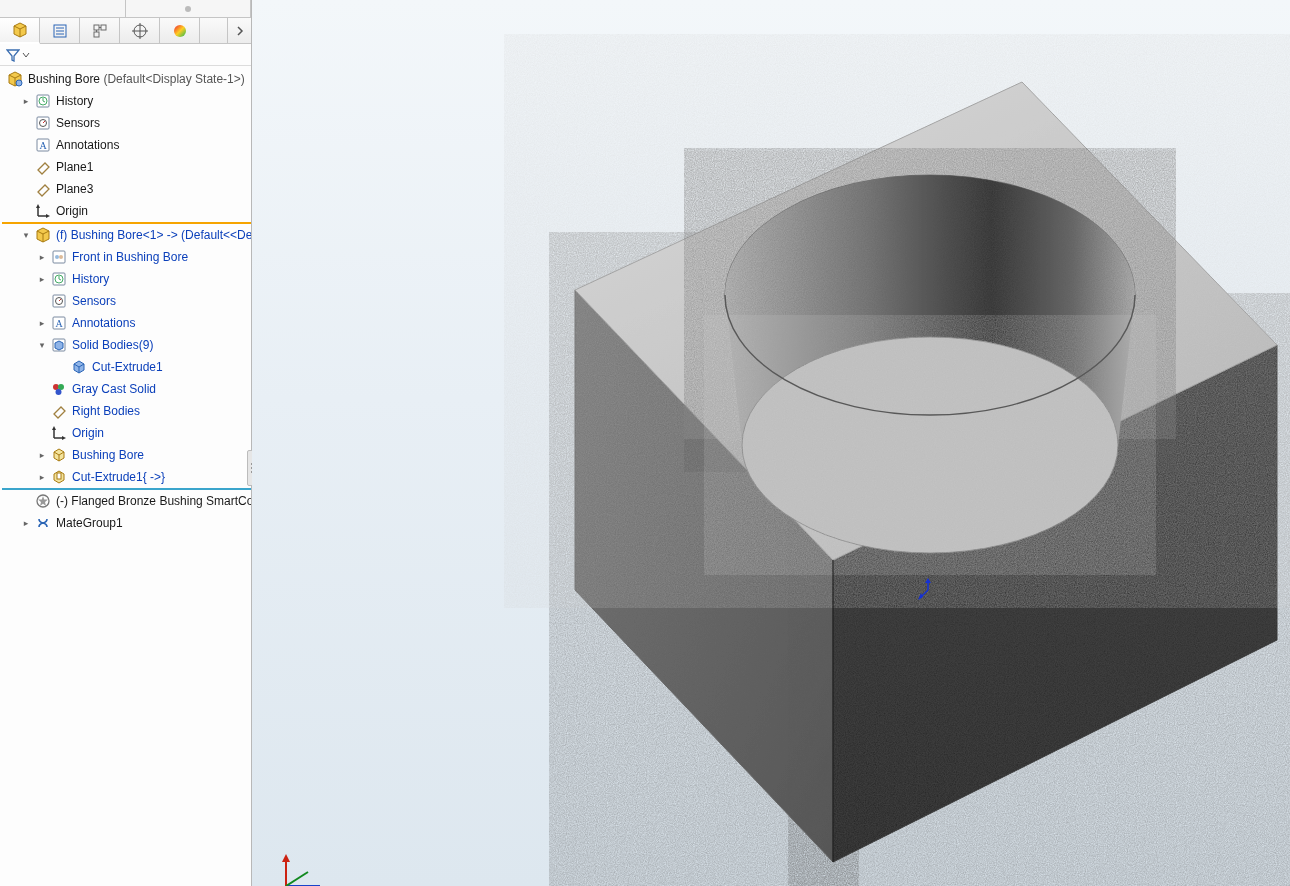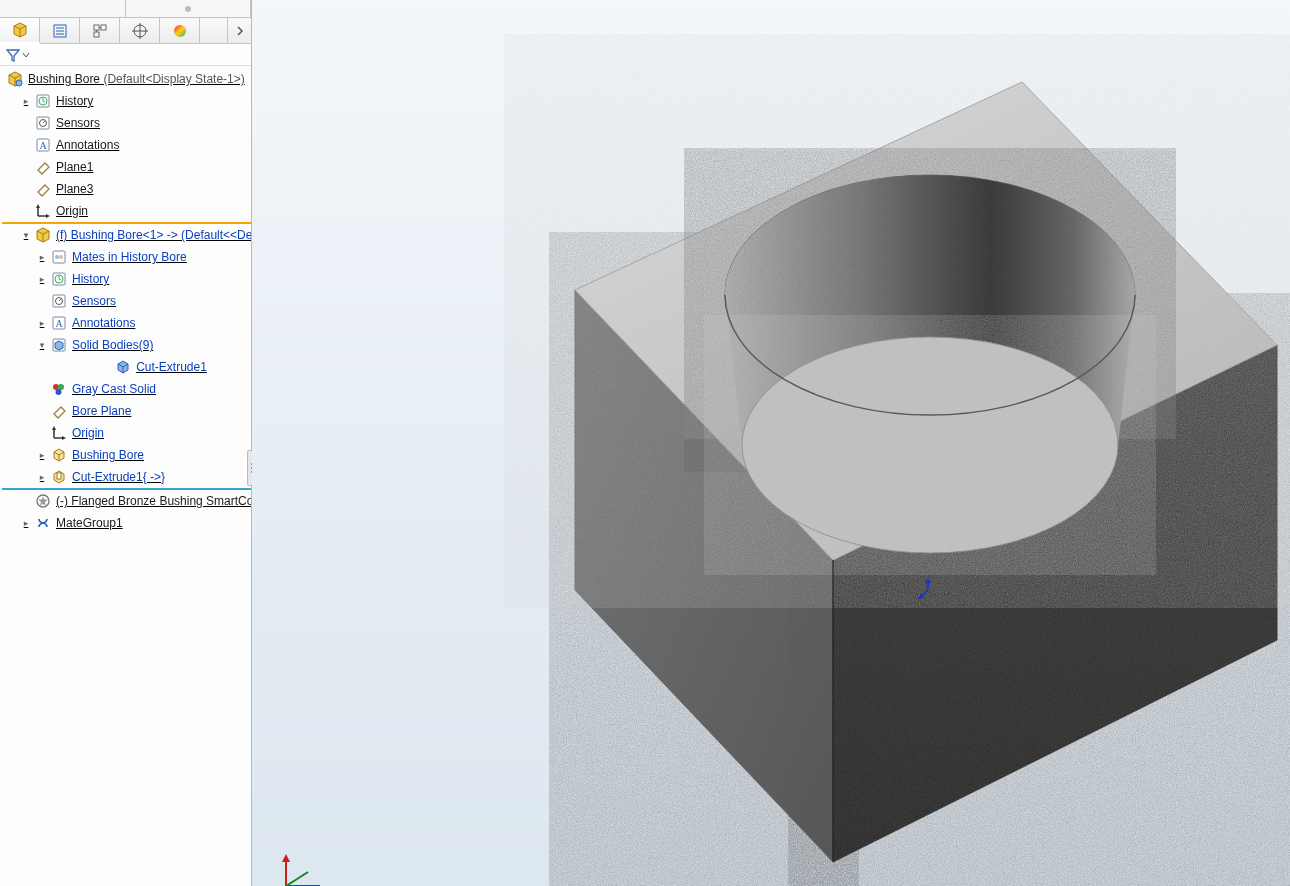--- a/index.html
+++ b/index.html
@@ -50,21 +50,20 @@
   .filter-row {
     height: 22px;
     border-bottom: 1px solid #dcdcdc;
     display:flex; align-items:center;
     padding: 0 6px;
     gap:2px;
   }
   .tree {
     padding: 2px 0 2px 2px;
     overflow: hidden;
-    text-decoration: underline;
   }
   .tree-row {
     display:flex; align-items:center;
     height: 22px;
     white-space: nowrap;
     overflow: hidden;
     cursor: default;
     color:#191919;
   }
   .tree-row.blue { color: #0a3fba; }
@@ -75,21 +74,21 @@
     margin-right:2px;
   }
   .tree-row .icon {
     width: 18px; height:18px;
     display:flex; align-items:center; justify-content:center;
     margin-right: 4px; flex-shrink:0;
   }
   .indent0 { padding-left: 4px; }
   .indent1 { padding-left: 18px; }
   .indent2 { padding-left: 34px; }
-  .indent3 { padding-left: 54px; justify-content: center; }
+  .indent3 { padding-left: 54px; }
   .orange-bar {
     height: 2px;
     background: #f6a400;
     margin: 0;
   }
   .teal-bar {
     height: 2px;
     background: #3aa5cc;
     margin: 0;
   }
@@ -290,21 +289,21 @@
     <div id="comp-items">
         <div class="tree-row indent2 blue">
       <span class="exp">▸</span>
       <span class="icon">
             <svg width="16" height="16" viewBox="0 0 16 16">
               <rect x="2" y="2" width="12" height="12" rx="1" fill="#fff" stroke="#7a8aa0"></rect>
               <circle cx="6" cy="8" r="2" fill="#9bd"></circle>
               <circle cx="10" cy="8" r="2" fill="#db9"></circle>
             </svg>
           </span>
-      <span>Mates in History Bore</span>
+      <span>Front in Bushing Bore</span>
     </div>
         <div class="tree-row indent2 blue">
       <span class="exp">▸</span>
       <span class="icon">
             <svg width="16" height="16" viewBox="0 0 16 16">
               <rect x="2" y="2" width="12" height="12" rx="1" fill="#fff" stroke="#7a8aa0"></rect>
               <circle cx="8" cy="8" r="4" fill="none" stroke="#4a6"></circle>
               <polyline points="8,5 8,8 10,9" fill="none" stroke="#4a6"></polyline>
             </svg>
           </span>
@@ -363,21 +362,21 @@
           </span>
       <span>Gray Cast Solid</span>
     </div>
         <div class="tree-row indent2 blue">
       <span class="exp"></span>
       <span class="icon">
             <svg width="16" height="16" viewBox="0 0 16 16">
               <polygon points="3,11 10,4 14,8 7,15" fill="none" stroke="#a08040" stroke-width="1.3"></polygon>
             </svg>
           </span>
-      <span>Bore Plane</span>
+      <span>Right Bodies</span>
     </div>
         <div class="tree-row indent2 blue">
       <span class="exp"></span>
       <span class="icon">
             <svg width="16" height="16" viewBox="0 0 16 16">
               <line x1="3" y1="13" x2="3" y2="3" stroke="#333" stroke-width="1.5"></line>
               <line x1="3" y1="13" x2="13" y2="13" stroke="#333" stroke-width="1.5"></line>
               <polygon points="3,1 1,5 5,5" fill="#333"></polygon>
               <polygon points="15,13 11,11 11,15" fill="#333"></polygon>
             </svg>

